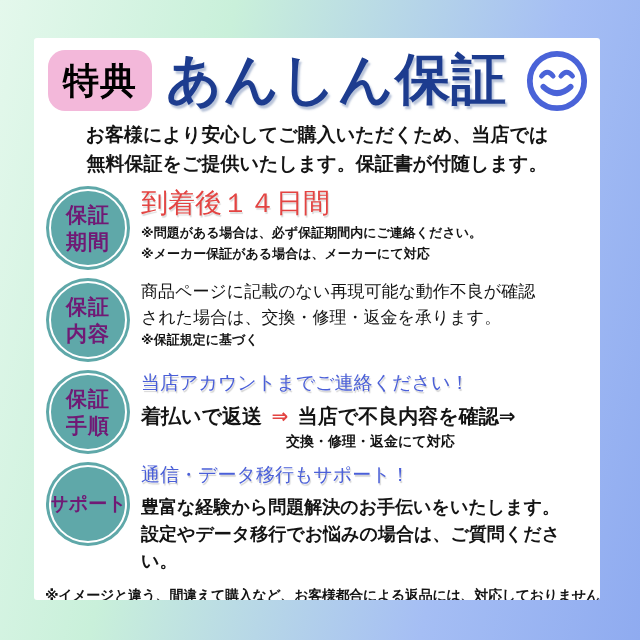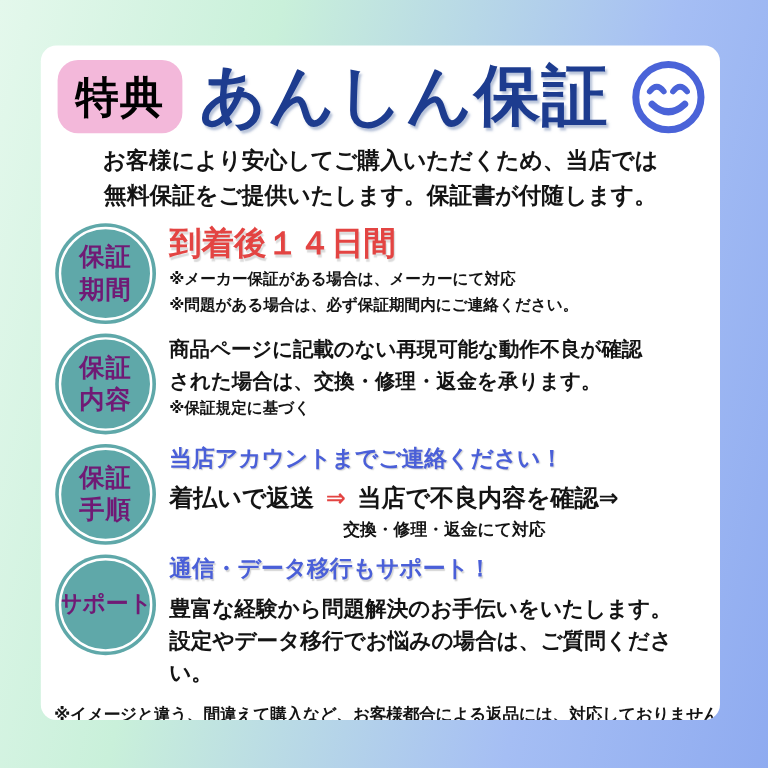--- a/index.html
+++ b/index.html
@@ -7,44 +7,44 @@
     --card:#ffffff; --badge_pink:#f3b8da; --title_navy:#1d3c8f;
     --circle_teal:#5fa8a9; --accent_red:#e34442; --accent_blue:#4a5fd8;
     --text_black:#141414;
   }
   *{margin:0;padding:0;box-sizing:border-box;}
   html,body{width:640px;height:640px;}
   body{font-family:"Liberation Sans","DejaVu Sans",sans-serif;}
   .stage{position:relative;width:640px;height:640px;overflow:hidden;
     background:linear-gradient(103deg,var(--bg-start) 0%,var(--bg-mid) 30%,#a5bef4 72%,var(--bg-end) 100%);}
   .card{position:absolute;left:34px;top:38px;width:566px;height:562px;
-    background:var(--card);border-radius:13px;overflow:hidden;}
+    background:var(--card);border-radius:3px;overflow:hidden;}
   .header{display:flex;align-items:center;margin:10px 10px 0 14px;height:64px;gap:14px;}
   .badge{background:var(--badge_pink);color:#000;font-weight:bold;font-size:36px;
     line-height:1;padding:13px 15px 12px;border-radius:17px;letter-spacing:1px;flex:0 0 auto;}
   .title{font-size:55px;font-weight:bold;color:var(--title_navy);letter-spacing:1px;
     white-space:nowrap;flex:1 1 auto;text-shadow:2px 3px 2px rgba(125,145,185,.55);}
   .smiley{flex:0 0 auto;width:66px;height:66px;margin-top:2px;}
   .smiley svg{width:66px;height:66px;display:block;stroke:#4a63d8;fill:none;
     stroke-linecap:round;}
   .subtitle{margin-top:9px;text-align:center;font-size:19px;line-height:1.5;
     color:var(--text_black);font-weight:700;}
   .section{display:flex;gap:11px;margin:8px 10px 0 12px;align-items:flex-start;}
   .circle{position:relative;flex:0 0 84px;width:84px;height:84px;border-radius:50%;
     background:var(--circle_teal);color:#701a75;display:flex;flex-direction:column;
     align-items:center;justify-content:center;font-weight:bold;font-size:21px;
     line-height:1.3;letter-spacing:1px;}
   .circle::before{content:"";position:absolute;inset:3px;border:2px solid #fff;border-radius:50%;}
   .circle.oneline{font-size:19px;letter-spacing:0;white-space:nowrap;text-align:center;}
   .content{flex:1 1 auto;padding-top:1px;color:var(--text_black);}
-  .red-title{color:var(--accent_red);font-weight:bold;font-size:27px;line-height:1.2;
+  .red-title{color:var(--accent_red);font-weight:normal;font-size:27px;line-height:1.2;
     text-shadow:1px 2px 1px rgba(0,0,0,.15);margin-bottom:4px;}
   .note{font-size:13px;font-weight:bold;line-height:1.55;}
-  .body-line{font-size:17px;font-weight:bold;line-height:1.5;}
-  .blue-heading{color:var(--accent_blue);font-weight:bold;font-size:19px;line-height:1.3;
+  .body-line{font-size:17px;font-weight:normal;line-height:1.5;}
+  .blue-heading{color:var(--accent_blue);font-weight:normal;font-size:19px;line-height:1.3;
     text-shadow:1px 1.5px 1px rgba(0,0,0,.18);margin-bottom:6px;}
   .step-line{font-size:20px;font-weight:bold;line-height:1.45;}
   .step-line .arrow-red{color:var(--accent_red);padding:0 4px;}
   .step-line2{font-size:14px;font-weight:bold;line-height:1.45;margin-left:145px;}
   .body-sm{font-size:18px;font-weight:bold;line-height:1.5;}
   .footer{margin:9px 6px 0 11px;font-size:14px;font-weight:bold;line-height:1.6;
     color:var(--text_black);letter-spacing:-0.3px;white-space:nowrap;}
 </style>
 </head>
 <body>
@@ -70,22 +70,22 @@
       <div>無料保証をご提供いたします。保証書が付随します。</div>
     </div>
 
     <div class="section">
       <div class="circle">
         <span>保証</span>
         <span>期間</span>
       </div>
       <div class="content">
         <div class="red-title">到着後１４日間</div>
+        <div class="note">※問題がある場合は、必ず保証期間内にご連絡ください。</div>
         <div class="note">※メーカー保証がある場合は、メーカーにて対応</div>
-        <div class="note">※問題がある場合は、必ず保証期間内にご連絡ください。</div>
       </div>
     </div>
 
     <div class="section">
       <div class="circle">
         <span>保証</span>
         <span>内容</span>
       </div>
       <div class="content">
         <div class="body-line">商品ページに記載のない再現可能な動作不良が確認</div>

